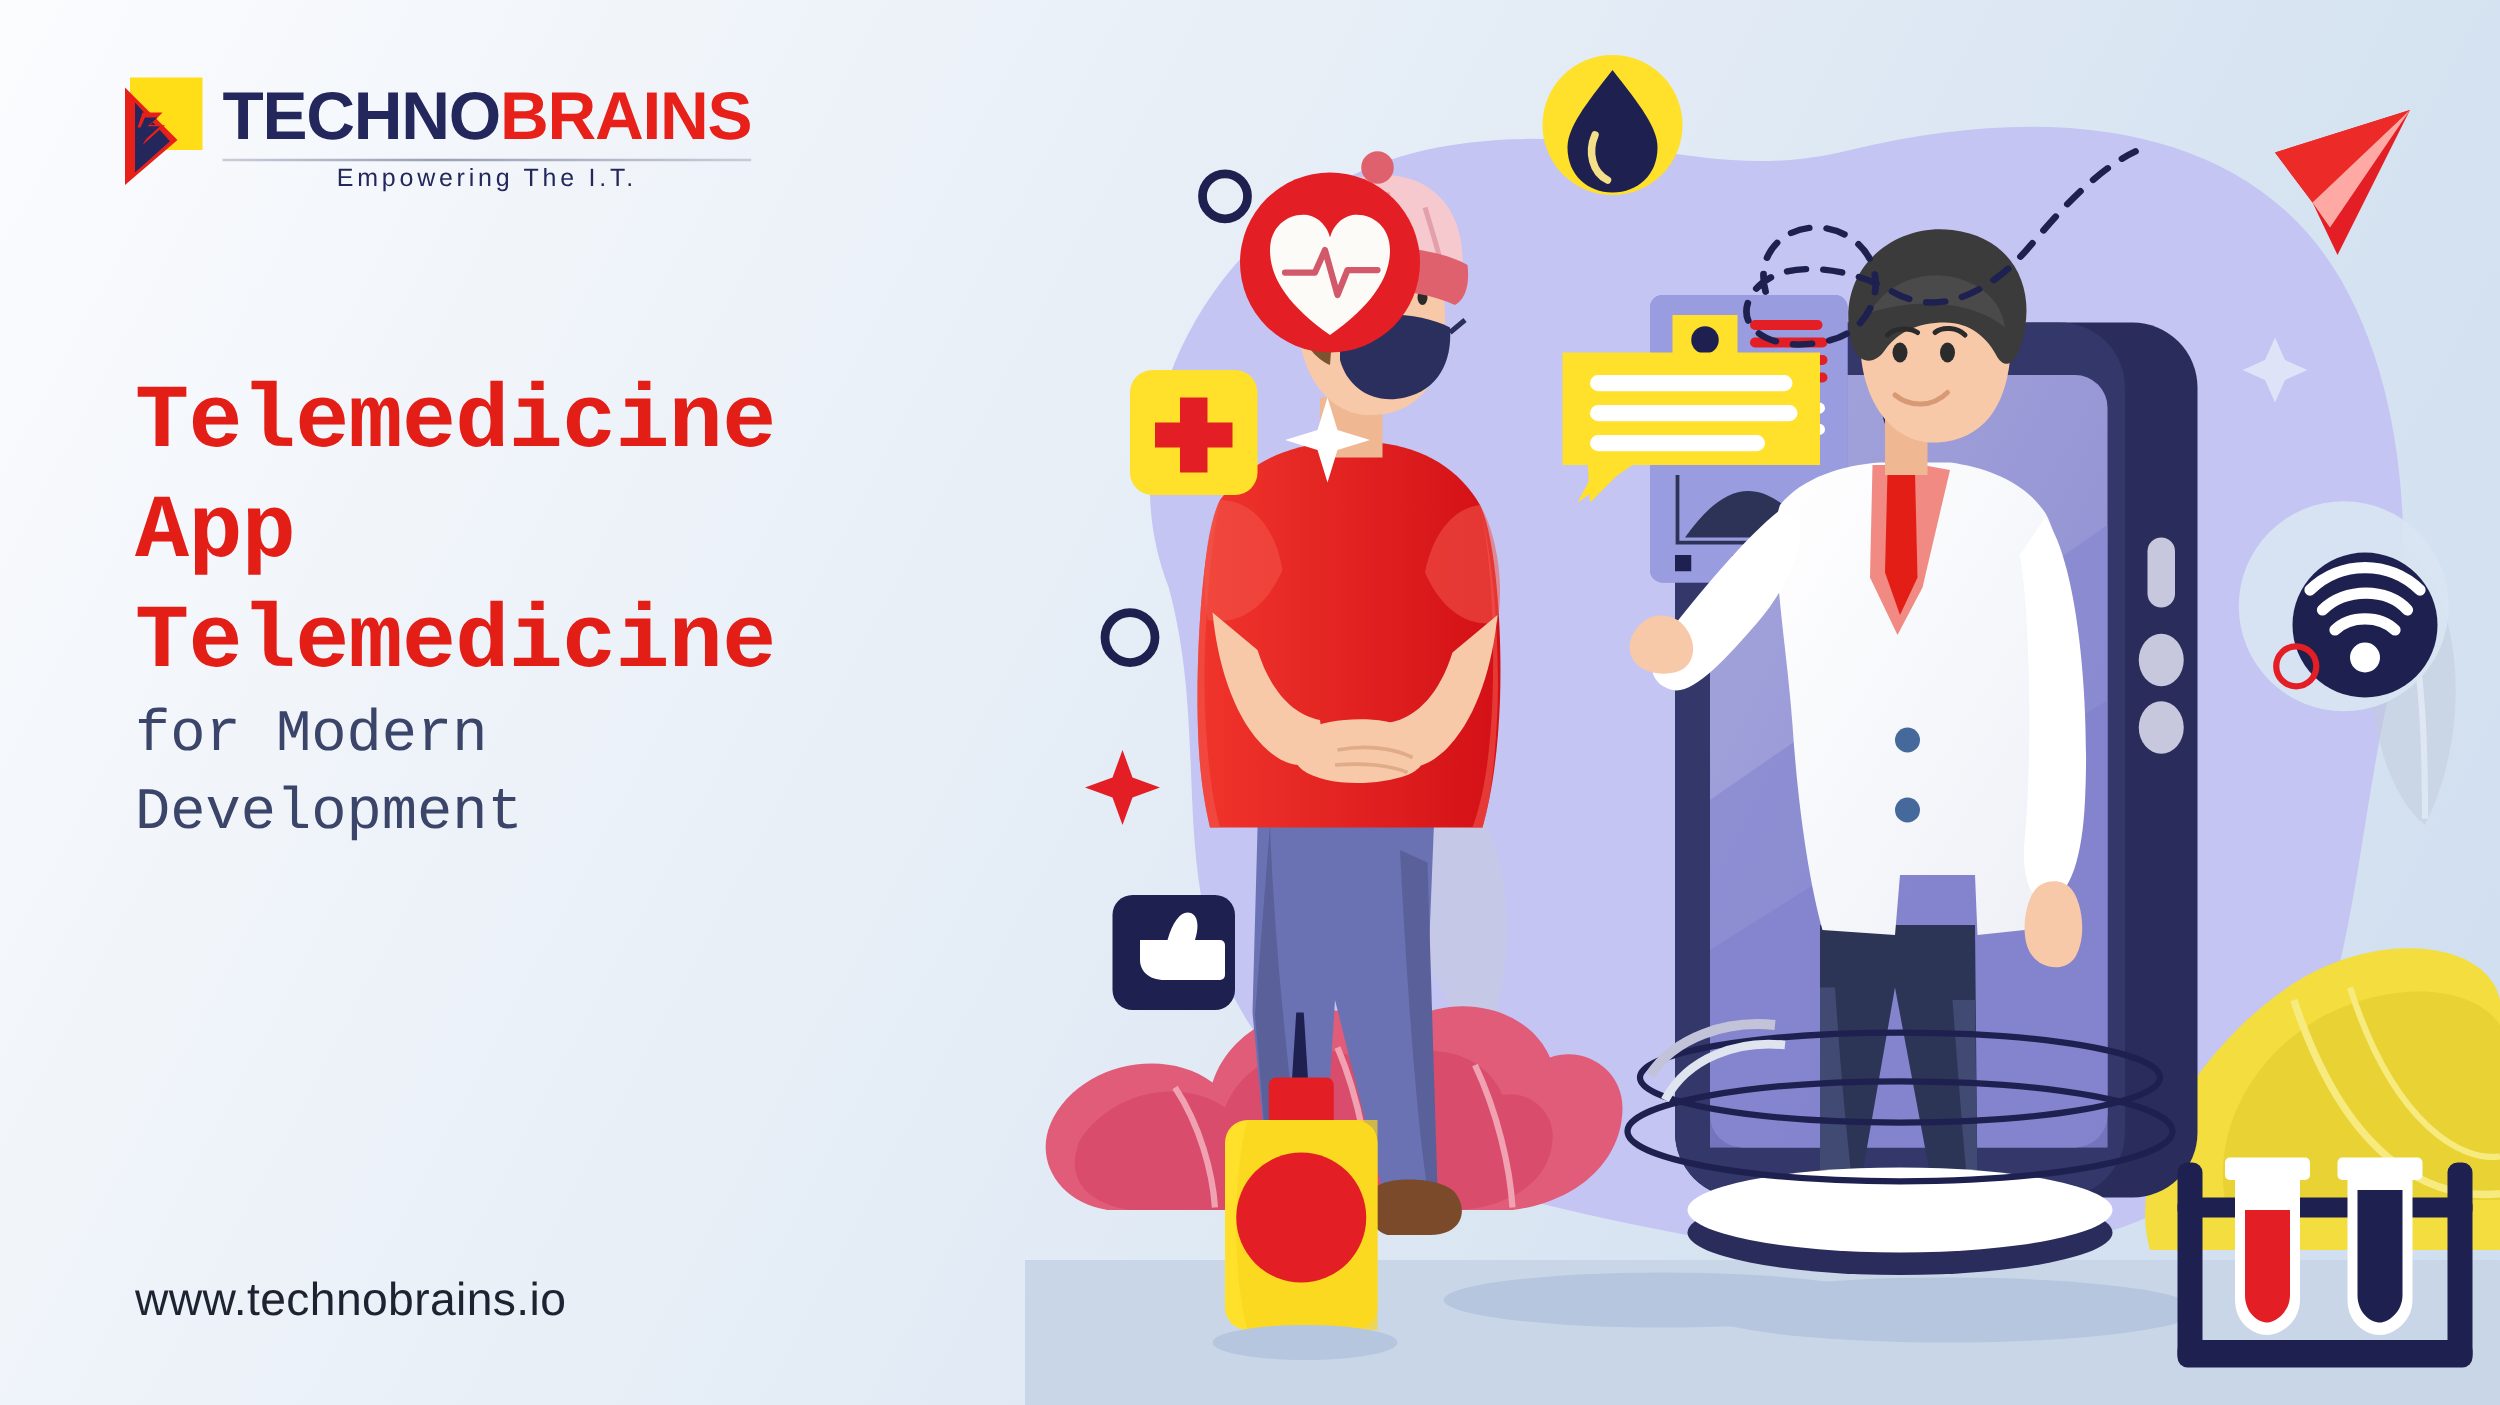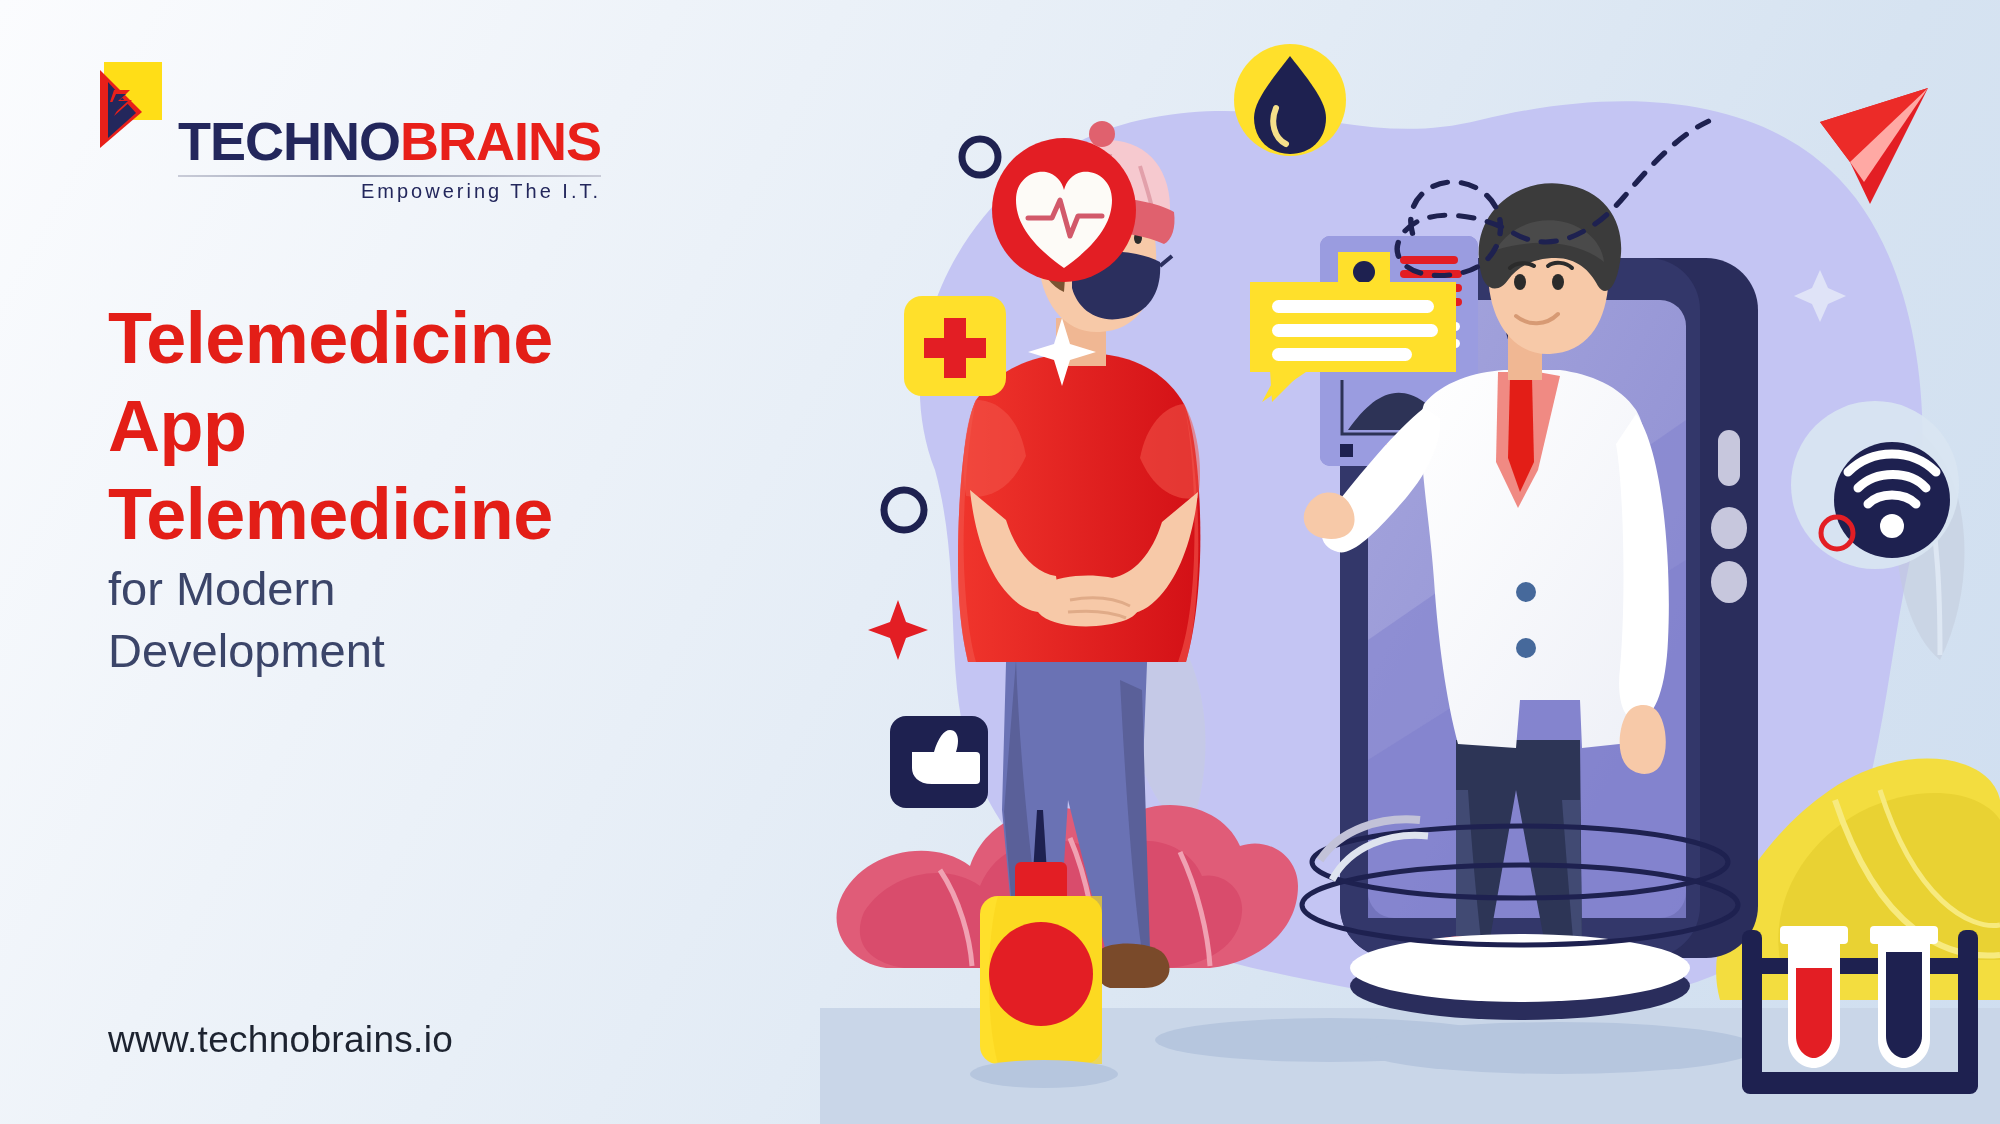--- a/index.html
+++ b/index.html
@@ -9,28 +9,28 @@
     background:#eef3f9;
   }
   .stage{position:relative;width:2000px;height:1124px;overflow:hidden;
     background:linear-gradient(118deg,#fbfcfe 0%,#eef3f9 26%,#e2ebf5 52%,#d6e3f1 74%,#cfdef0 100%);}
 
   
   .logo{position:absolute;left:96px;top:62px;display:flex;align-items:flex-start;}
   .logo-mark{position:relative;width:66px;height:88px;flex:none;}
   .lm-yellow{position:absolute;left:8px;top:0;width:58px;height:58px;background:#FFDE17;}
   .lm-svg{position:absolute;left:0;top:6px;}
-  .logo-text{margin-left:16px;padding-top:4px;margin-top:48px;}
+  .logo-text{margin-left:16px;padding-top:4px;}
   .logo-word{font-size:54px;font-weight:700;letter-spacing:-1px;line-height:1;white-space:nowrap;}
   .lw-a{color:#23275c;}
   .lw-b{color:#e8201a;}
   .logo-rule{height:2px;background:linear-gradient(90deg,#c9ccd8,#9aa0b4 40%,#c9ccd8);margin:7px 0 3px 0;}
-  .logo-tag{font-size:20px;letter-spacing:3.0px;color:#23275c;text-align:right;font-weight:400;}
-
-  .headline{position:absolute;left:108px;top:295px;width:680px;}
+  .logo-tag{font-size:20px;letter-spacing:3.0px;color:#23275c;text-align:center;font-weight:400;}
+
+  .headline{position:absolute;left:108px;top:295px;width:680px;font-family:Liberation Mono, monospace;}
   .h-line{font-size:72px;line-height:1.22;font-weight:700;color:#e31e17;letter-spacing:-0.5px;}
   .sub-line{font-size:47px;line-height:1.30;font-weight:400;color:#3b4569;letter-spacing:0px;}
   .url{position:absolute;left:108px;top:1019px;font-size:37px;color:#1d2330;letter-spacing:.3px;}
 
   
   .art{position:absolute;left:820px;top:0;width:1180px;height:1124px;}
   .art svg{position:absolute;left:0;top:0;}
 </style>
 </head>
 <body>

